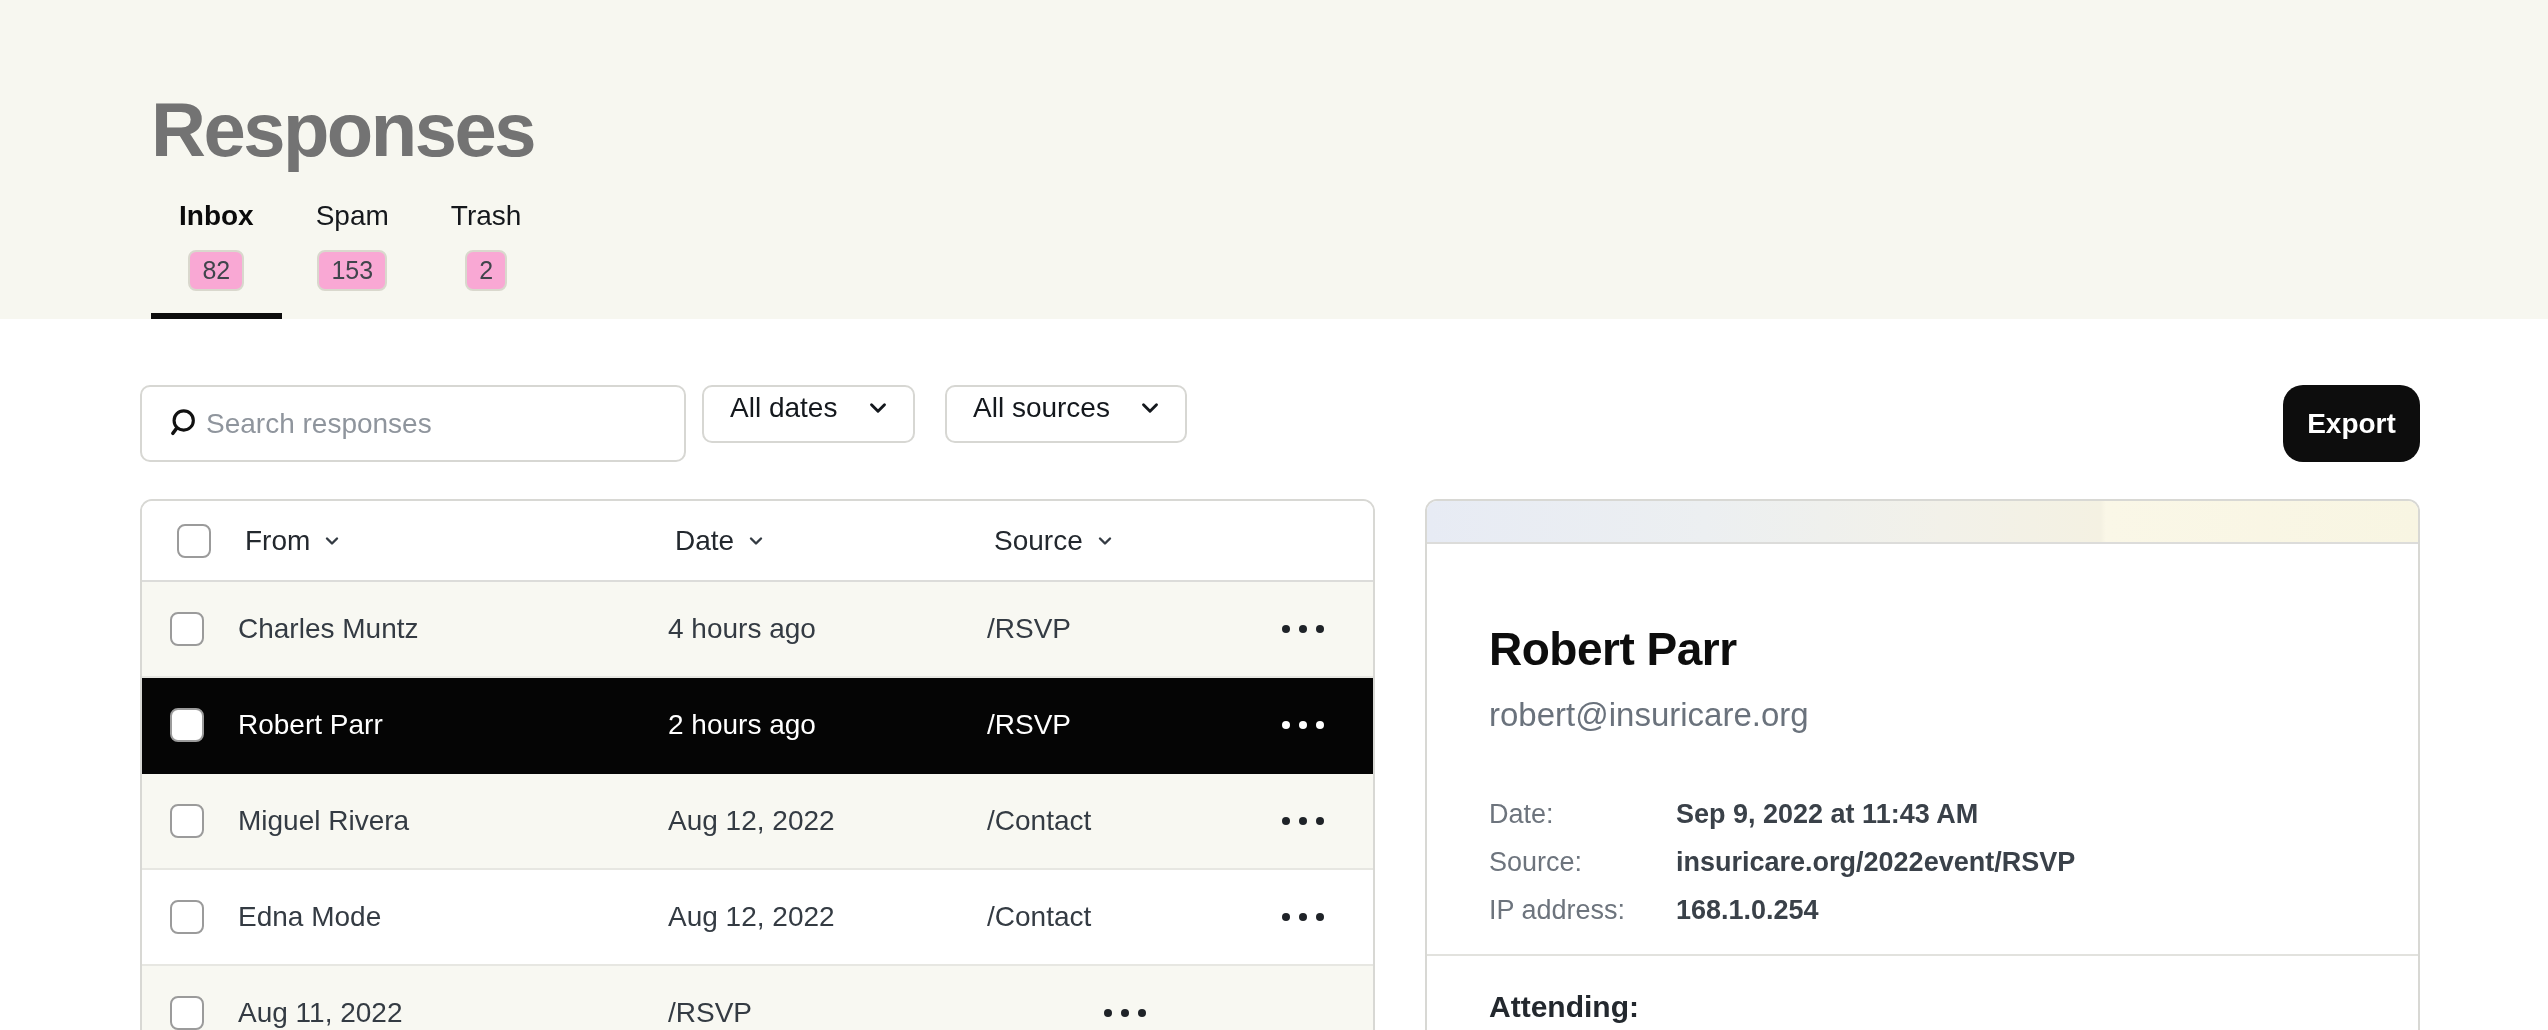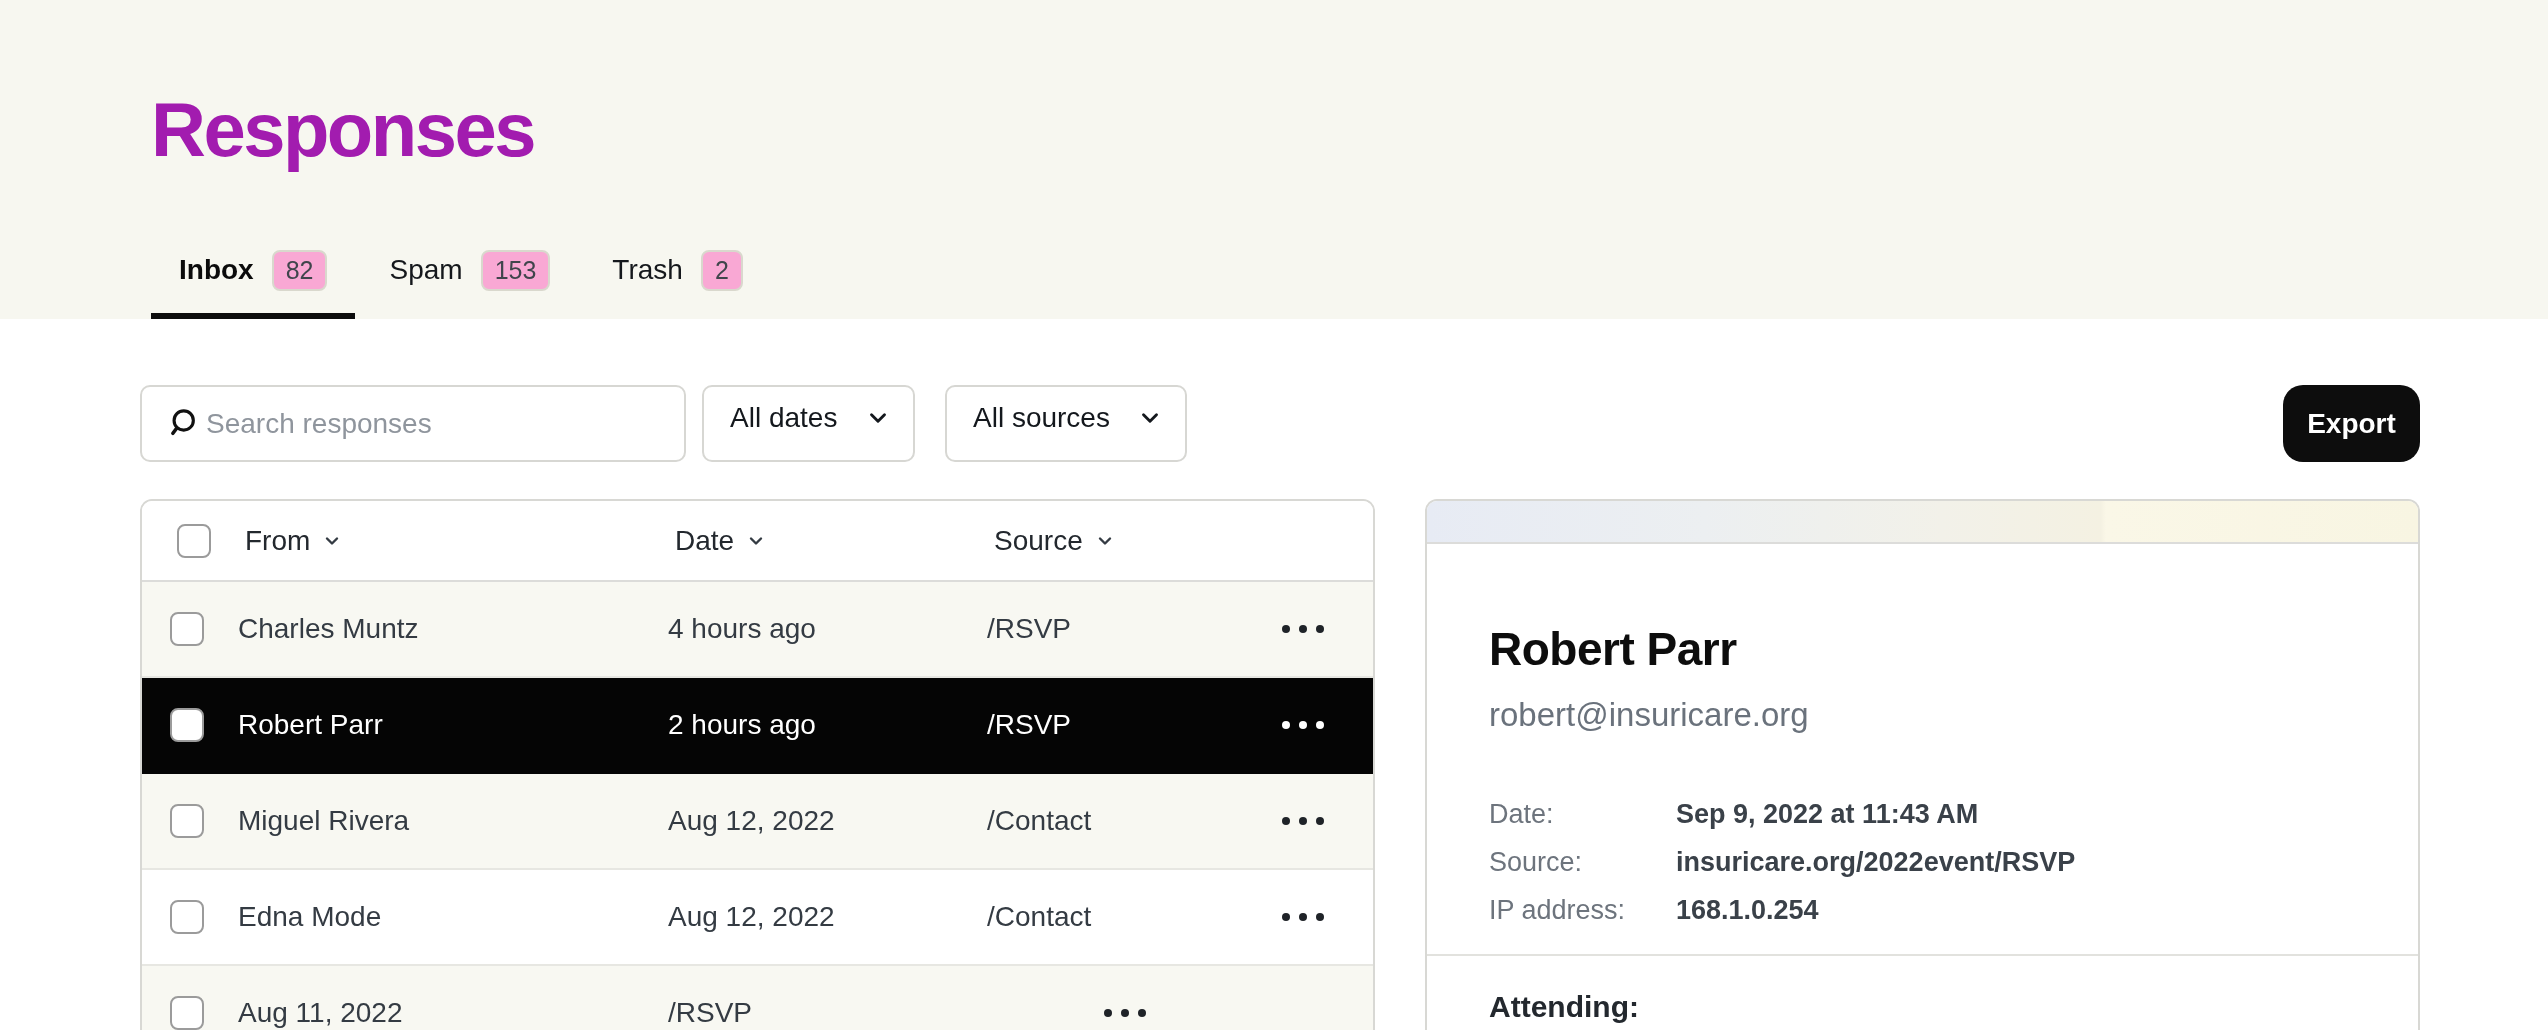--- a/index.html
+++ b/index.html
@@ -2,42 +2,42 @@
 <html><head>
 <meta charset="utf-8">
 <style>
   * { margin:0; padding:0; box-sizing:border-box; }
   html,body { width:2548px; height:1030px; overflow:hidden; background:#fff;
               font-family:"Liberation Sans", sans-serif; }
 
   
   .hero { position:absolute; top:0; left:0; width:2548px; height:319px; background:#f7f7f0; }
   .page-title { position:absolute; left:151px; top:86px; font-size:76px; font-weight:700;
-                letter-spacing:-2.5px; color:#a21caf; }
+                letter-spacing:-2.5px; color:#737373; }
 
   
   .tabs { position:absolute; left:151px; bottom:0; display:flex; gap:6px; }
   .tab { display:flex; align-items:center; gap:18px; padding:0 28px 22px 28px;
-         border-bottom:6px solid transparent; cursor:pointer; }
+         border-bottom:6px solid transparent; cursor:pointer;flex-direction:column; }
   .tab.active { border-bottom-color:#0d0d0d; }
   .tab-label { font-size:28px; color:#15181c; }
   .tab.active .tab-label { font-weight:700; color:#0b0b0b; }
   .tab-badge { font-size:25px; color:#40454c; background:#f9a8d4; border:2px solid #d9d8cd;
                border-radius:8px; padding:5px 12px; line-height:1.1; }
 
   
   .search-box { position:absolute; left:140px; top:385px; width:546px; height:77px;
                 background:#fff; border:2px solid #d7d7d3; border-radius:10px;
                 display:flex; align-items:center; padding-left:24px; gap:6px; }
   .search-box svg { flex:0 0 auto; }
   .search-box input { border:none; outline:none; flex:1; font-size:28px; color:#14181d;
                       background:transparent; font-family:"Liberation Sans", sans-serif; height:60px; }
   .search-box input::placeholder { color:#8f959d; }
 
-  .dropdown { position:absolute; top:385px; height:77px; background:#fff; border:2px solid #d7d7d3;
+  .dropdown { position:absolute; top:385px; height:58px; background:#fff; border:2px solid #d7d7d3;
               border-radius:10px; display:flex; align-items:center; justify-content:space-between;
               padding:0 22px 12px 26px; font-size:28px; color:#14181d; cursor:pointer; }
   .dd-dates { left:702px; width:213px; }
   .dd-sources { left:933px; width:242px;margin-left:12px; }
 
   .export-btn { position:absolute; left:2283px; top:385px; width:137px; height:77px;
                 background:#0d0d0d; color:#fff; border:none; border-radius:20px;
                 font-size:28px; font-weight:700; cursor:pointer;
                 font-family:"Liberation Sans", sans-serif; }
 

